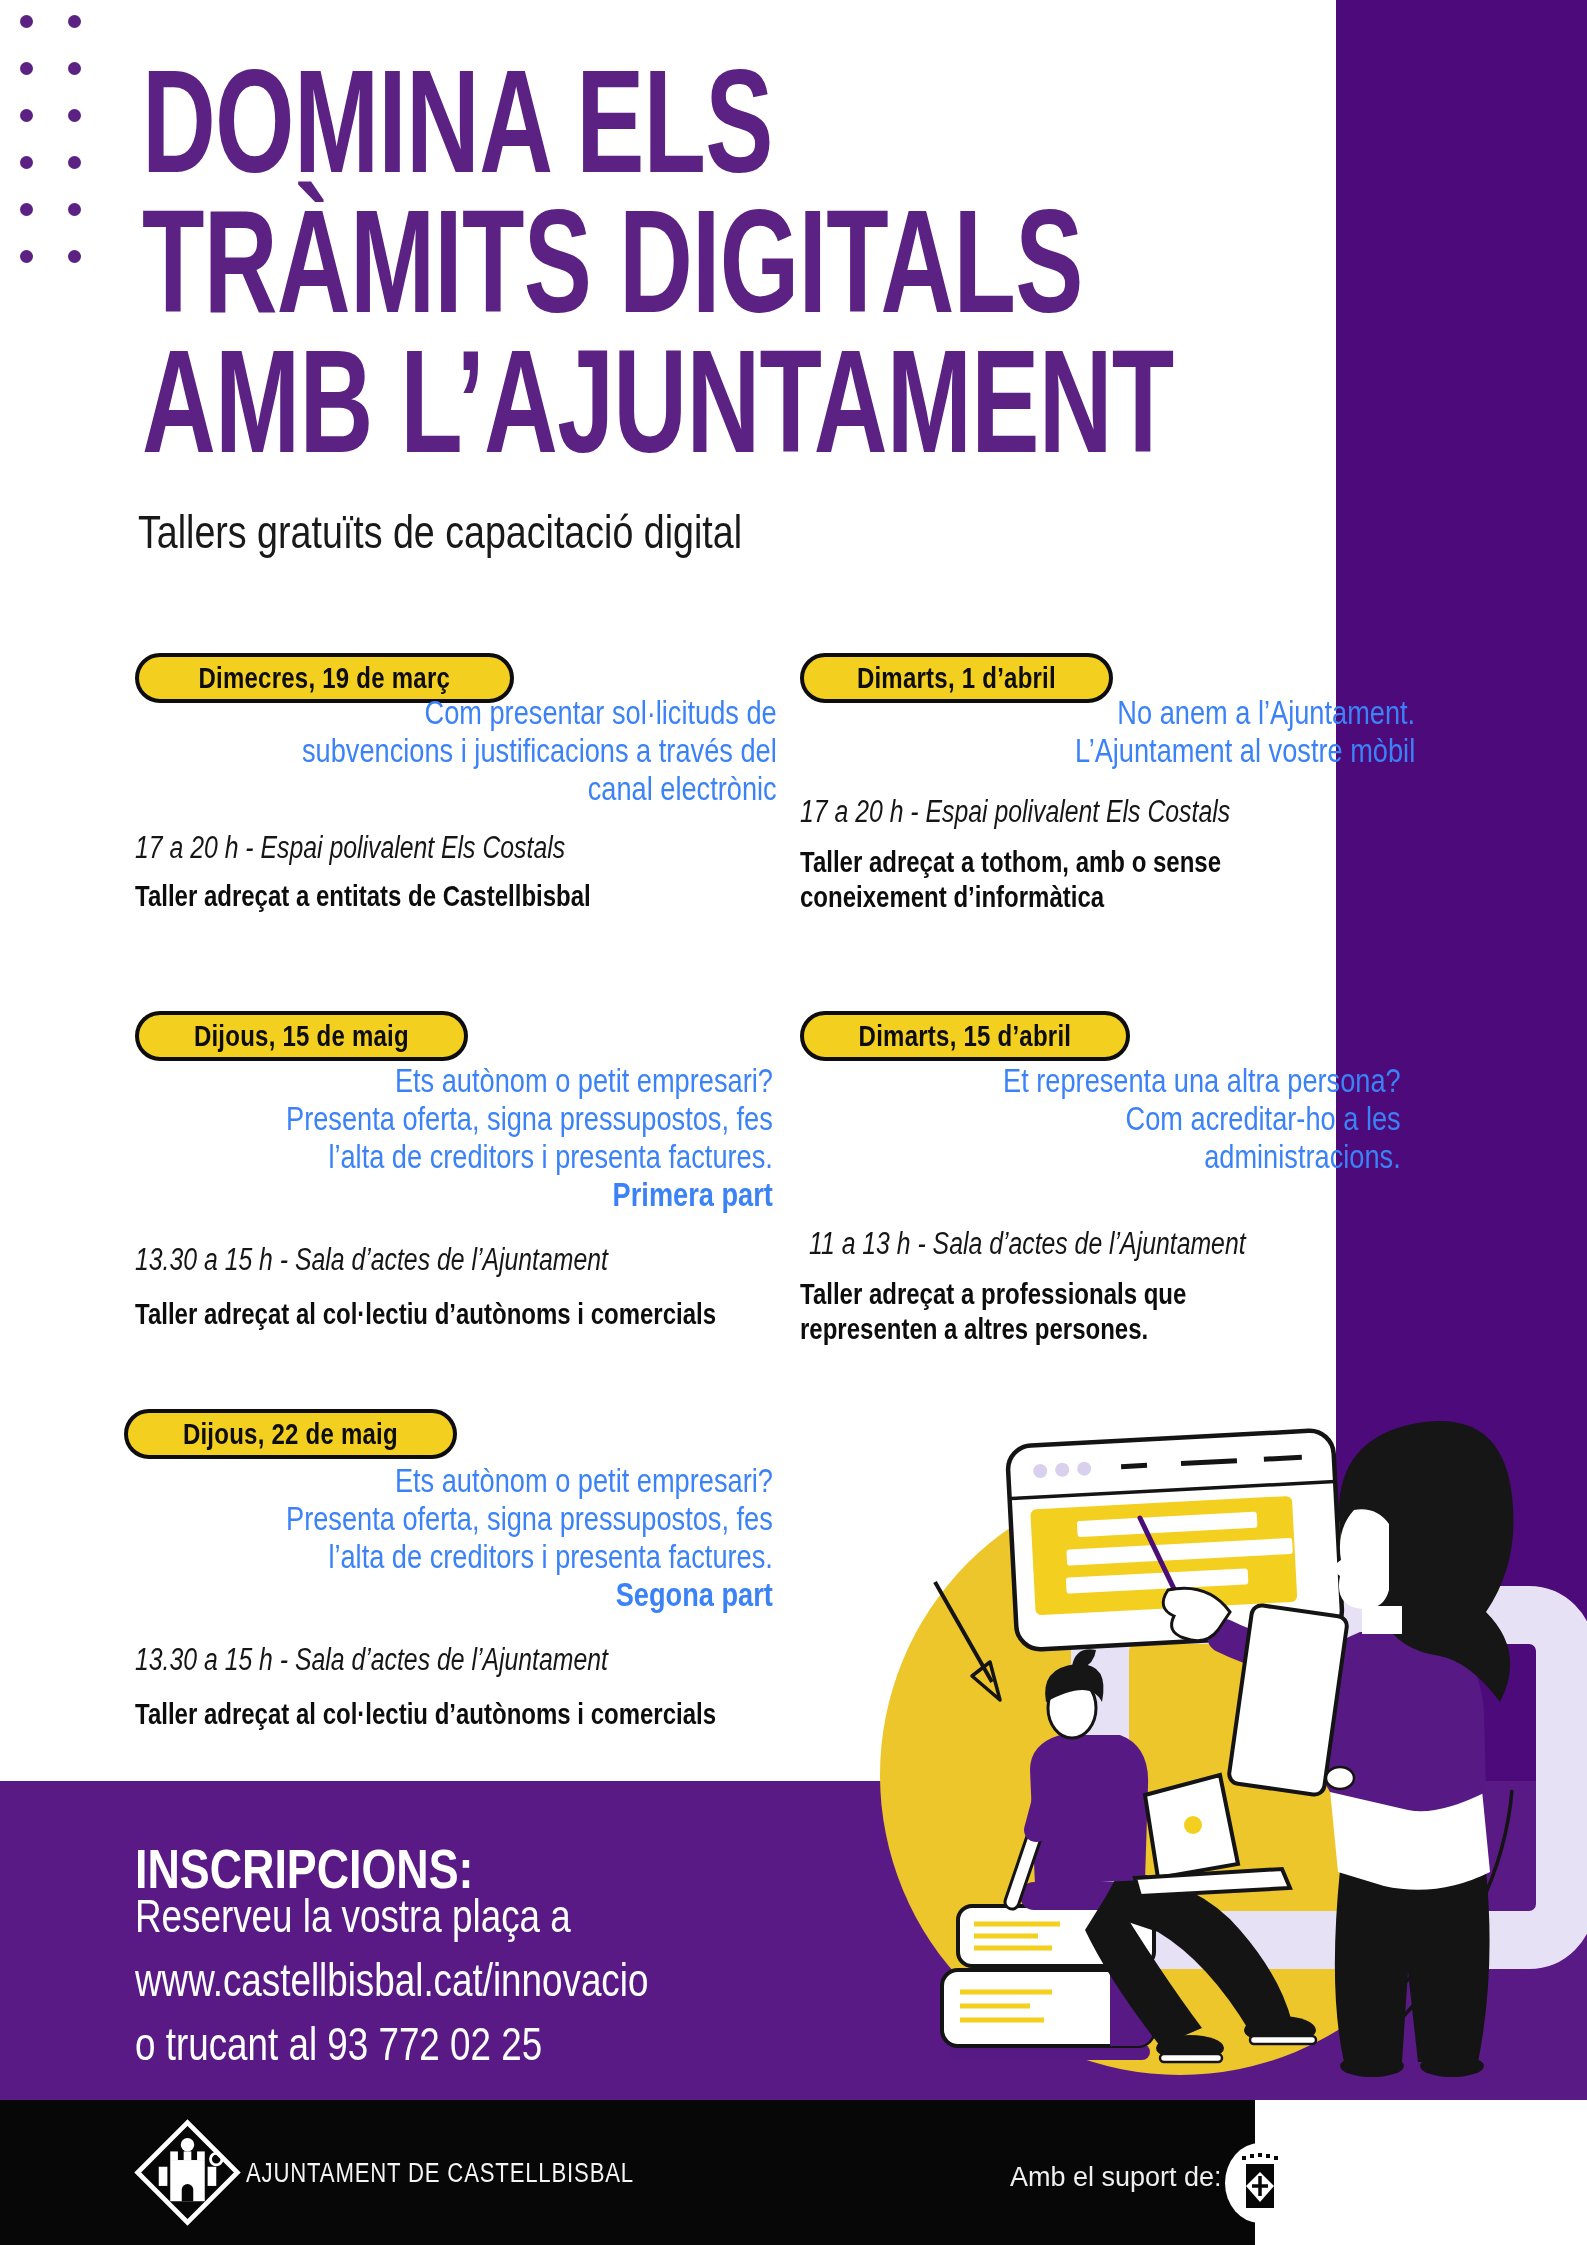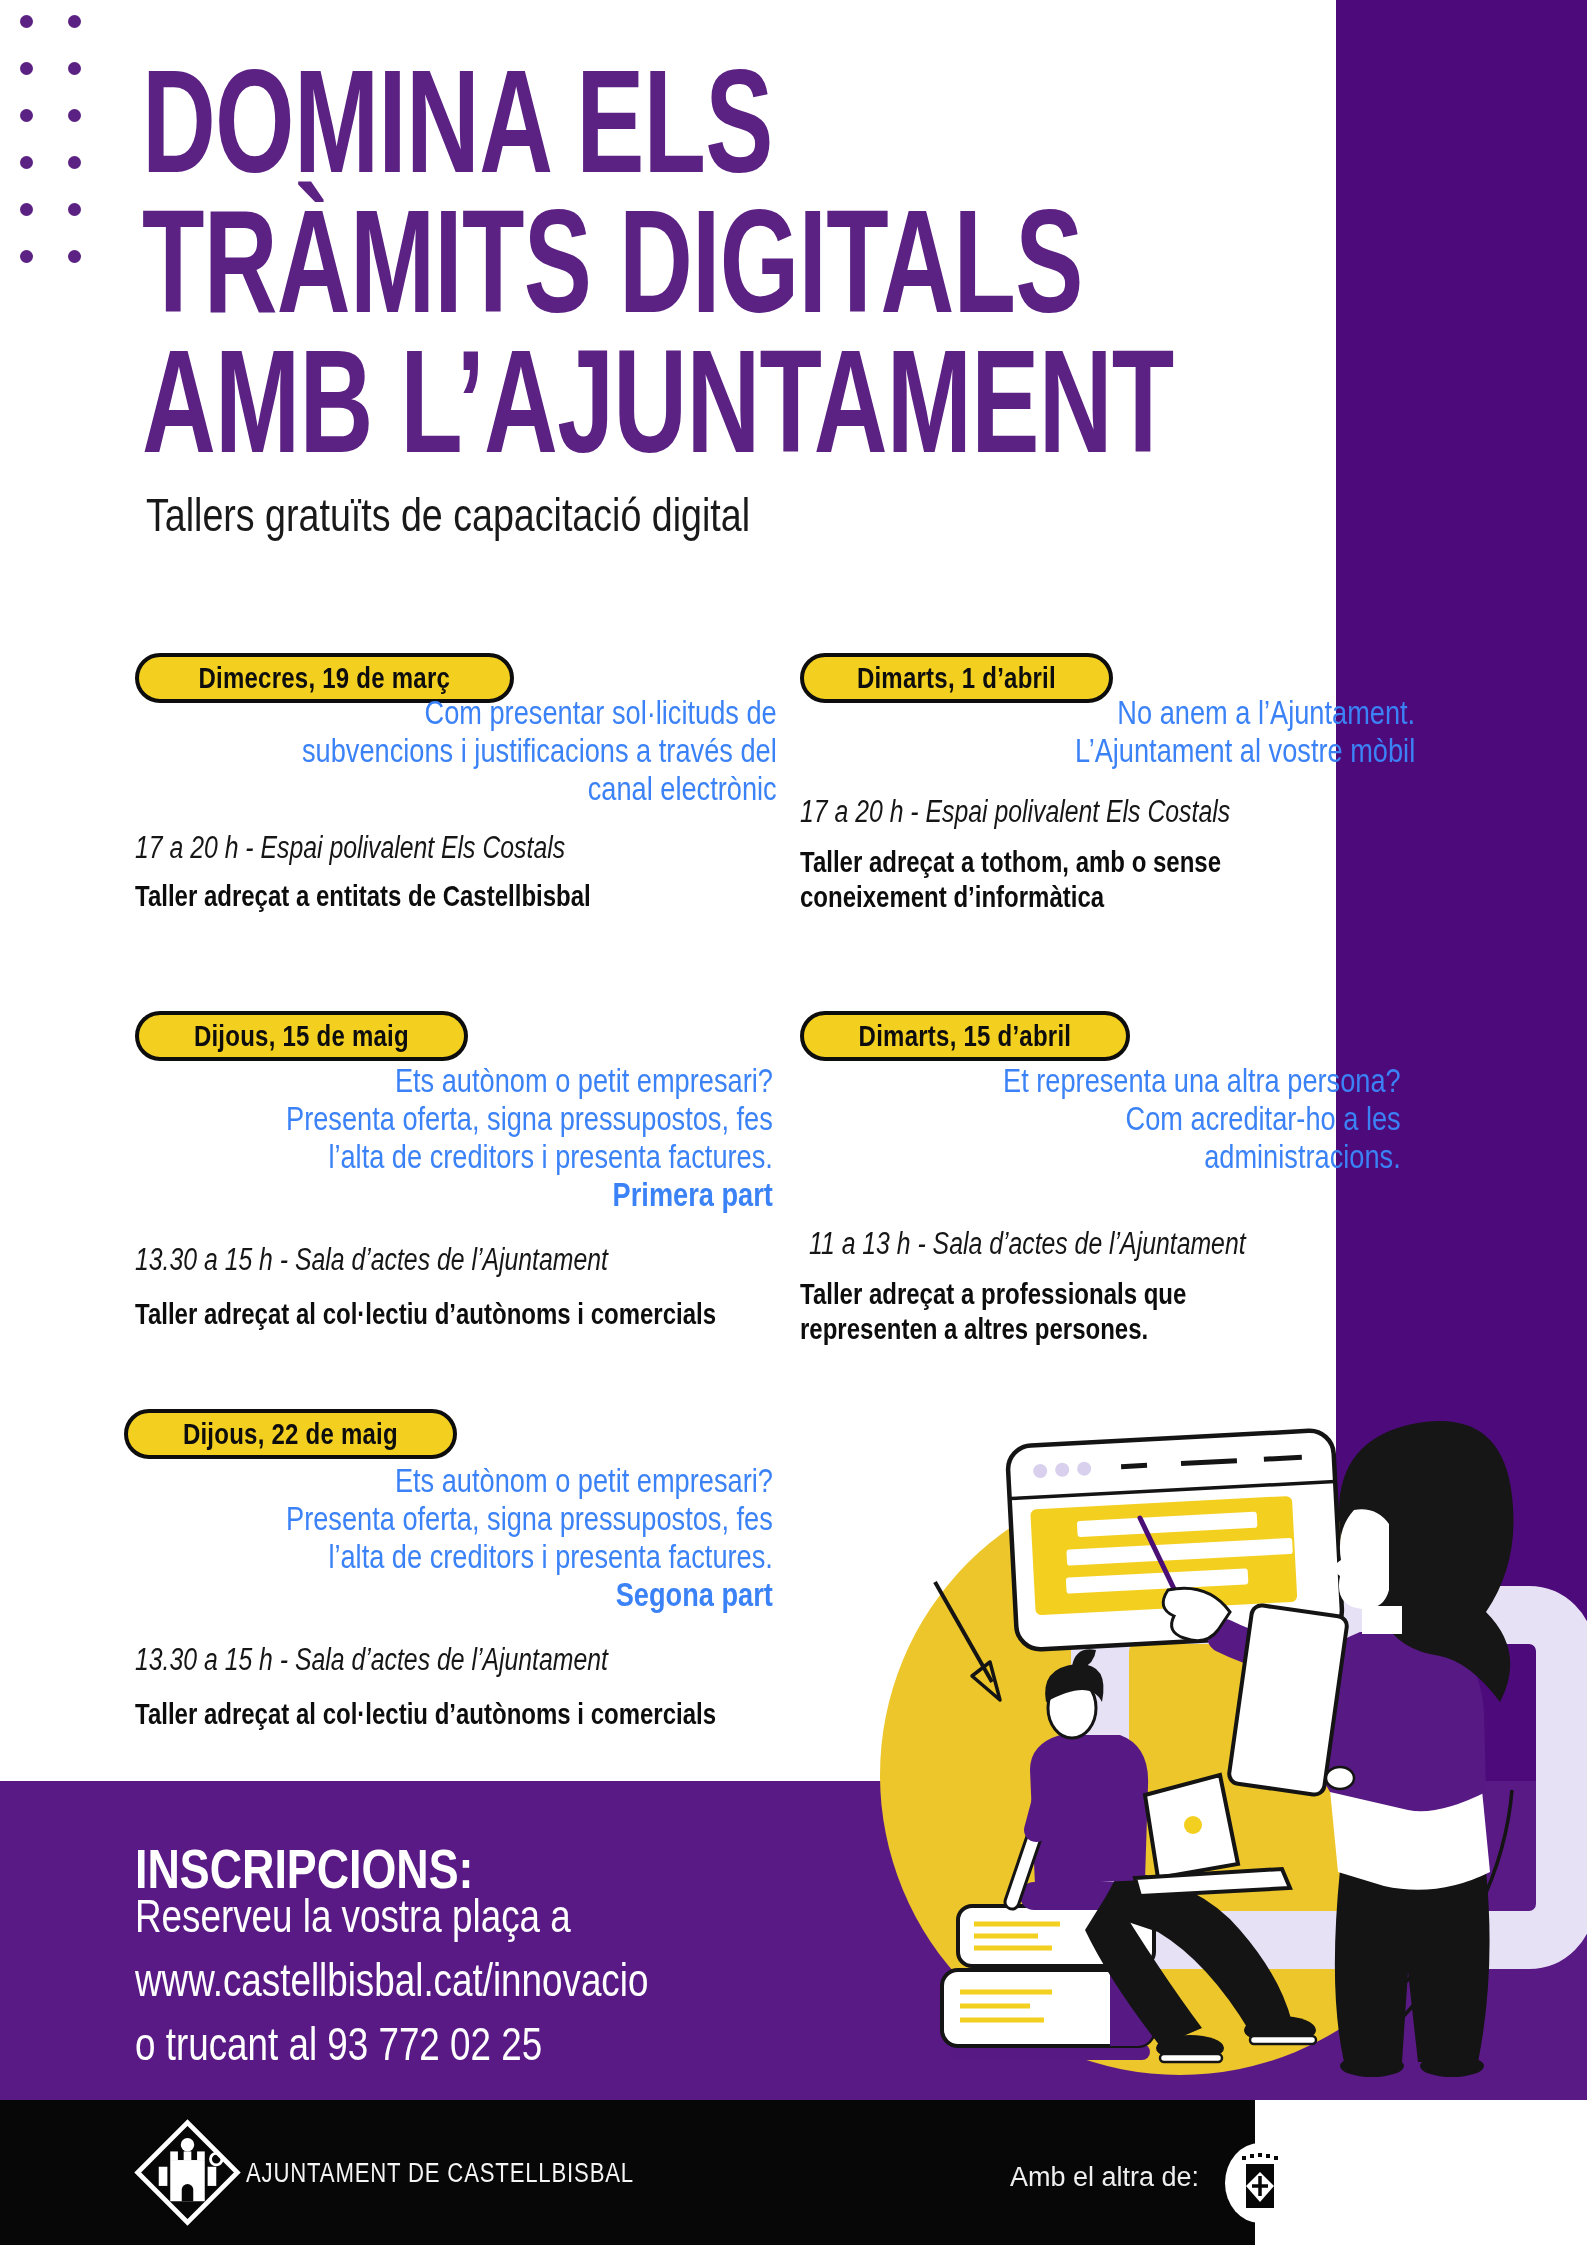--- a/index.html
+++ b/index.html
@@ -13,21 +13,21 @@
   
   .dots{position:absolute;left:20px;top:15px;display:grid;
     grid-template-columns:repeat(2,13px);grid-auto-rows:13px;
     column-gap:35px;row-gap:34px;z-index:6;}
   .dots i{display:block;width:13px;height:13px;border-radius:50%;background:#5b2183;}
 
   
   .title{left:142px;top:52px;color:#5b2183;font-weight:700;font-size:146px;
     line-height:140px;letter-spacing:-1px;transform:scaleX(.70);
     transform-origin:left top;white-space:nowrap;z-index:6;}
-  .subtitle{left:138px;top:487px;font-size:47px;color:#191919;z-index:6;margin-left:8px;}
+  .subtitle{left:138px;top:504px;font-size:47px;color:#191919;z-index:6;}
 
   
   .badge{height:50px;background:#f3cf20;border:4px solid #0d0d0d;border-radius:29px;
     display:inline-flex;align-items:center;padding:0 28px;box-sizing:border-box;z-index:6;margin-top:33px;}
   .badge b{font-size:30px;font-weight:700;color:#0d0d0d;transform:scaleX(.8);
     transform-origin:center;white-space:nowrap;letter-spacing:.3px;}
   .wtitle{font-size:34px;line-height:38px;color:#3b82f6;z-index:6;text-align:right;}
   .wtitle strong{display:block;font-weight:700;}
   .sched{font-size:31px;font-style:italic;color:#161616;z-index:6;}
   .aud{font-size:30px;font-weight:700;line-height:35px;color:#0d0d0d;z-index:6;}
@@ -258,21 +258,21 @@
     <rect x="56" y="38" width="8" height="9" fill="#ffffff"></rect>
     <rect x="70" y="38" width="8" height="9" fill="#ffffff"></rect>
     <rect x="42" y="47" width="36" height="43" fill="#ffffff"></rect>
     <path d="M54 90 v-12 a6 6 0 0 1 12 0 v12 z" fill="#070707"></path>
     <rect x="30" y="54" width="9" height="20" fill="#ffffff"></rect>
     <rect x="81" y="54" width="9" height="20" fill="#ffffff"></rect>
     <circle cx="90" cy="46" r="6" fill="none" stroke="#ffffff" stroke-width="3"></circle>
   </svg>
   <div class="city-name abs">AJUNTAMENT DE CASTELLBISBAL</div>
 
-  <div class="support-label abs">Amb el altra de:</div>
+  <div class="support-label abs">Amb el suport de:</div>
   <svg class="abs" style="left:1222px;top:42px;" width="76" height="82" viewBox="0 0 76 82">
     <ellipse cx="38" cy="41" rx="35" ry="40" fill="#ffffff"></ellipse>
     <path d="M20 16 h4 M28 14 h4 M36 13 h4 M44 14 h4 M52 16 h4" stroke="#070707" stroke-width="4"></path>
     <rect x="24" y="22" width="28" height="44" fill="#070707"></rect>
     <path d="M38 30 L52 44 L38 60 L24 44 Z" fill="#ffffff"></path>
     <path d="M38 34 v20 M30 44 h16" stroke="#070707" stroke-width="3.5"></path>
   </svg>
   <div class="org abs">Diputació
 Barcelona</div>
 </div>

